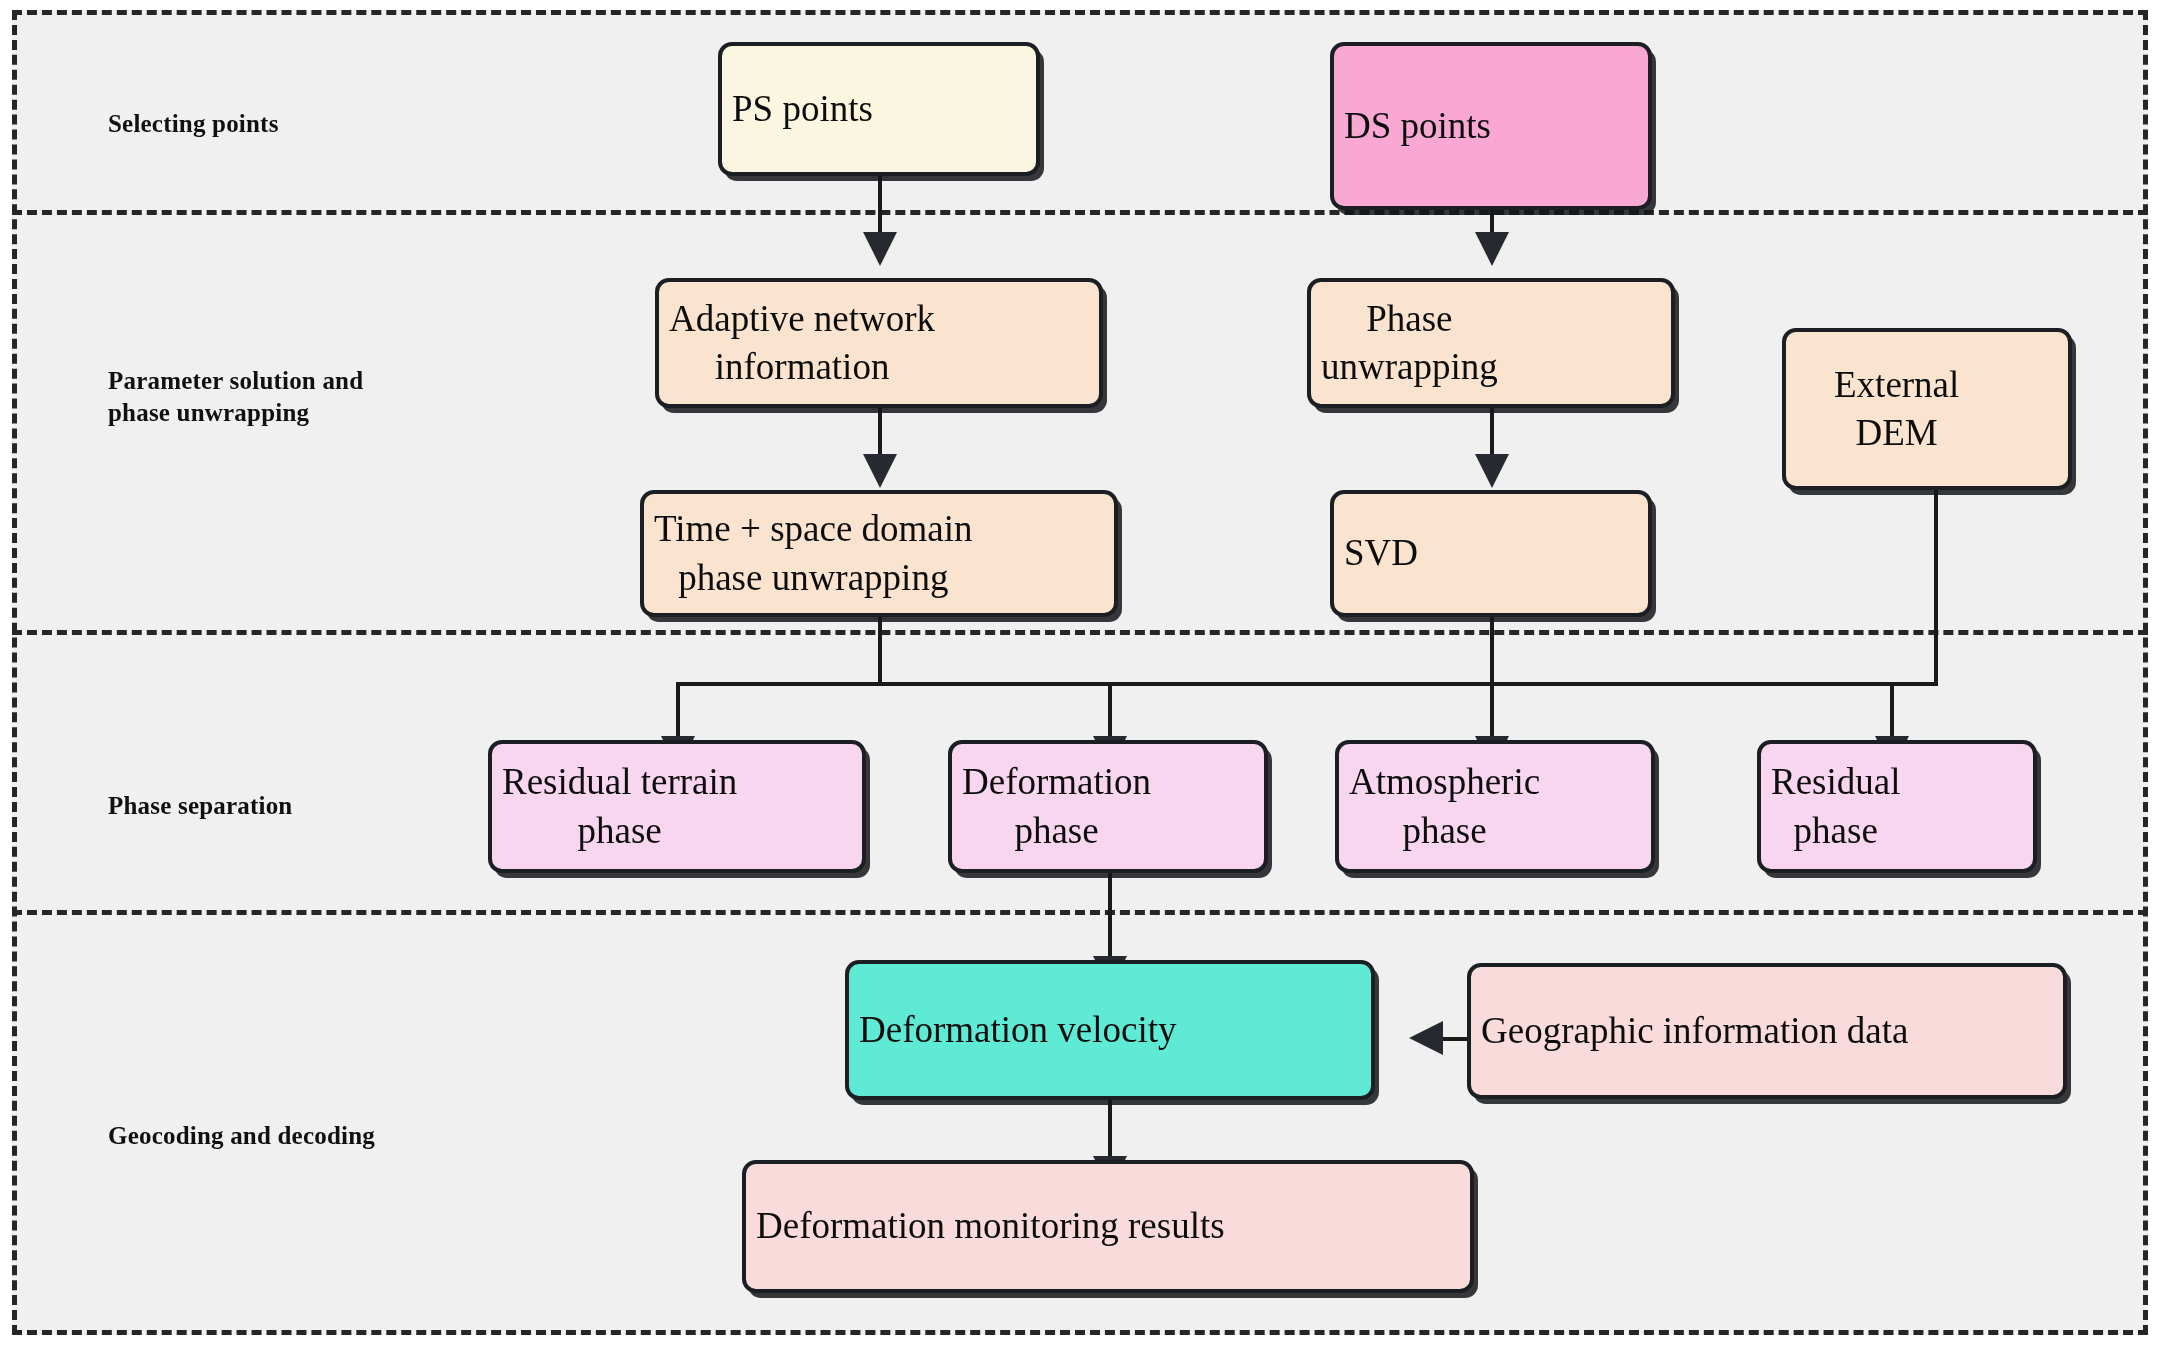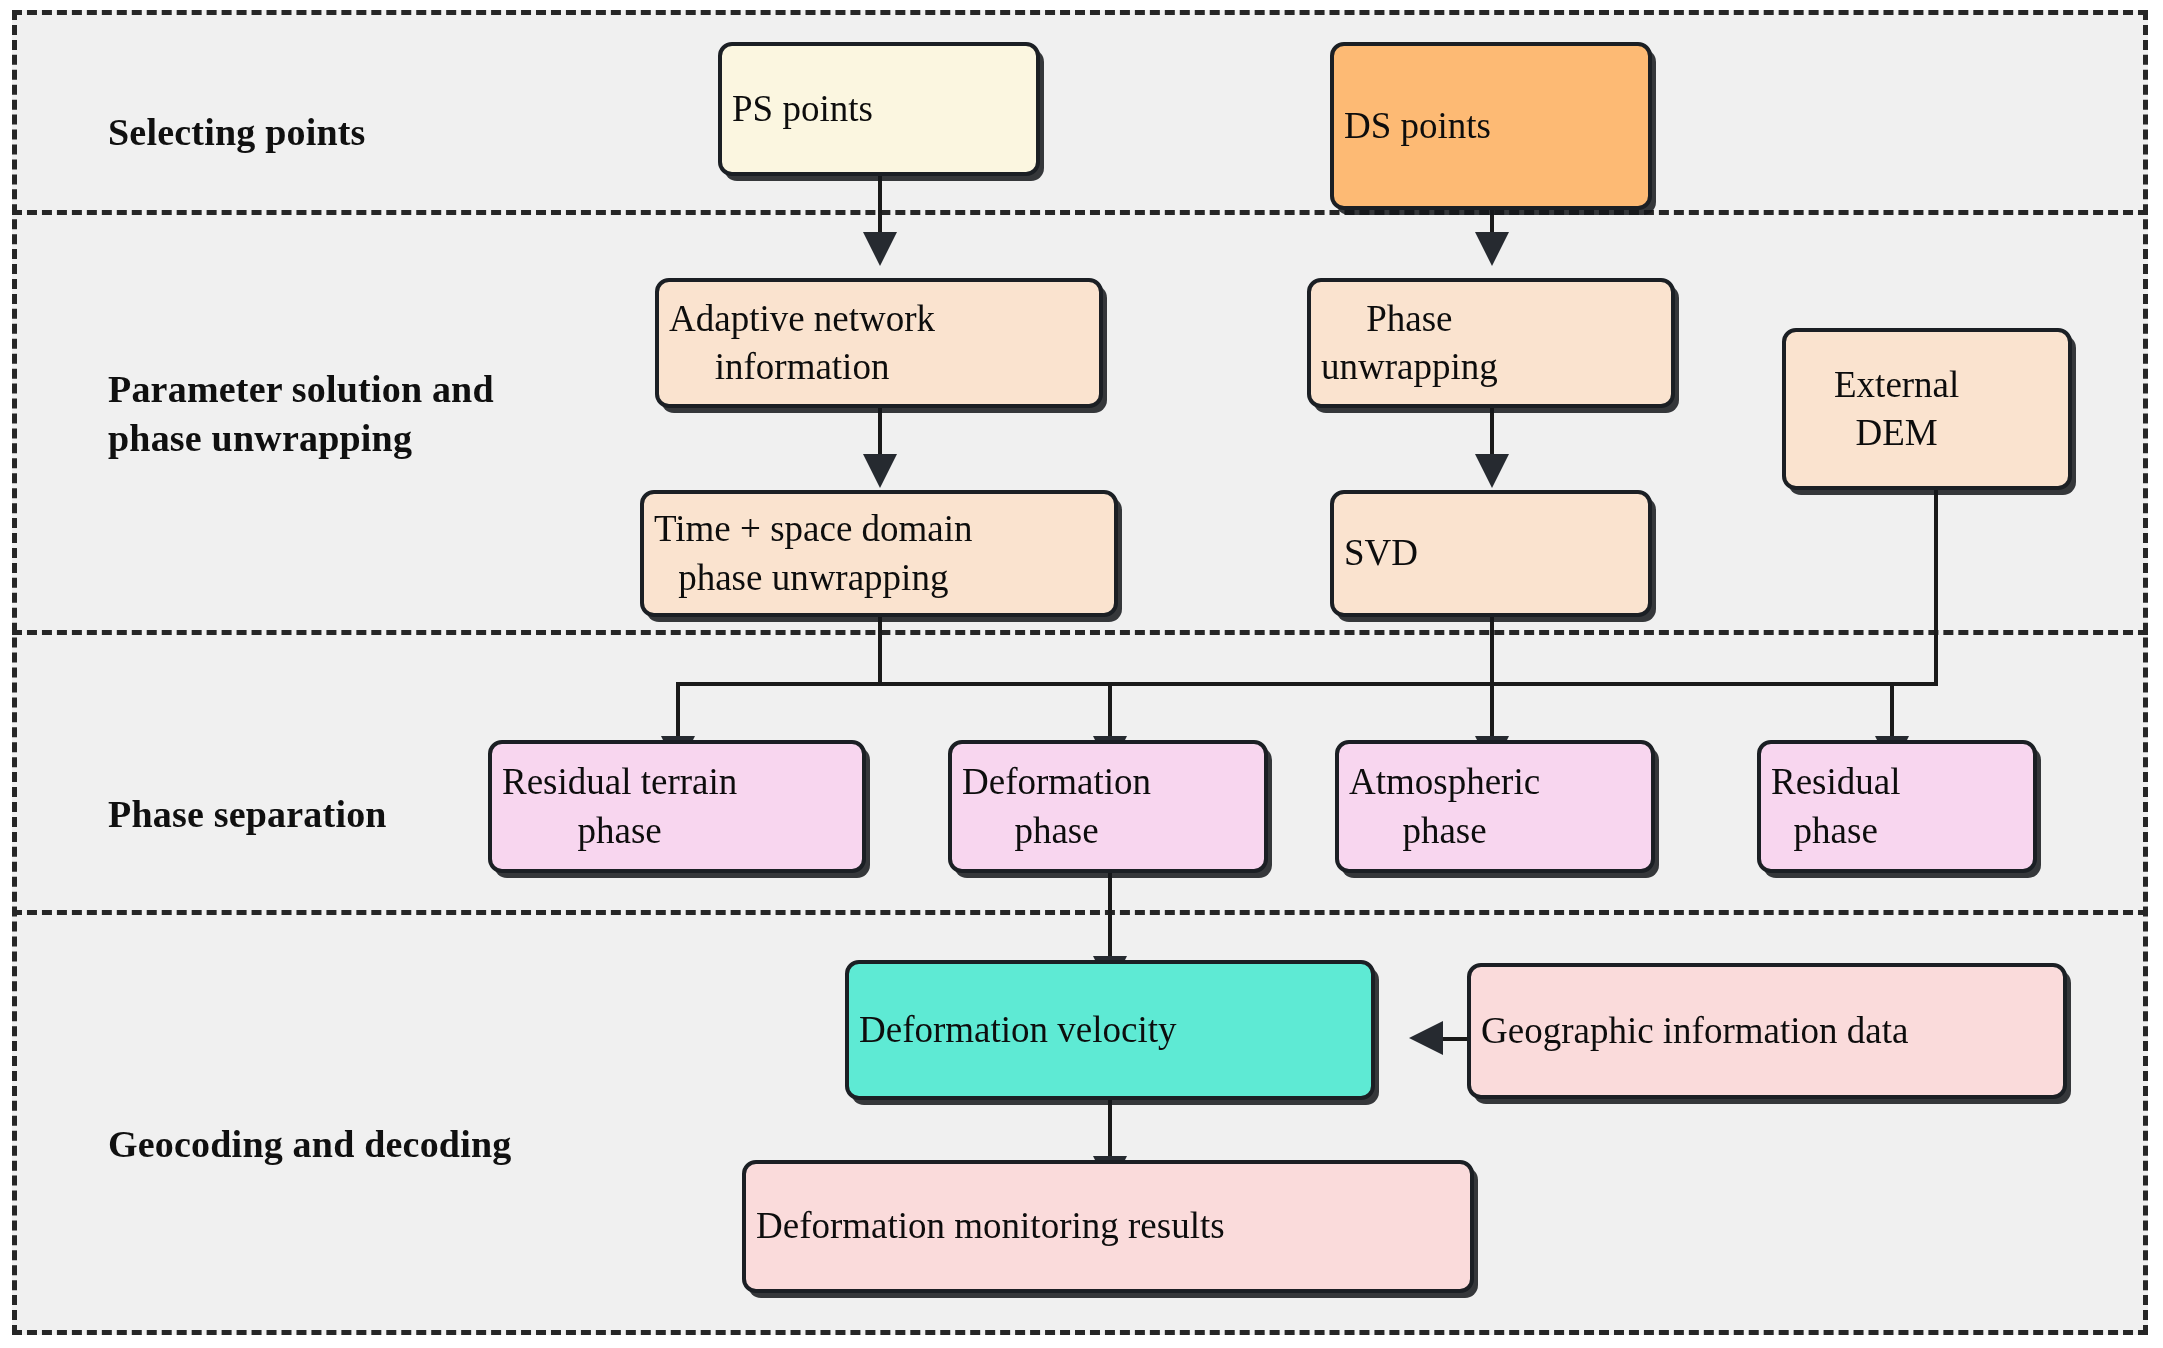--- a/index.html
+++ b/index.html
@@ -32,21 +32,21 @@
     left: 12px;
     width: 2136px;
     height: 0;
     border-top: 5px dashed #262626;
   }
   
   .row-label {
     position: absolute;
     font-weight: bold;
     color: #101010;
-    font-size: 38px;
+    font-size: 25px;
     line-height: 1.28;
     letter-spacing: 0.2px;
     text-align: left;
     white-space: pre-line;
   }
   
   .node {
     position: absolute;
     box-sizing: border-box;
     border: 4px solid #1b1f24;
@@ -147,21 +147,21 @@
   <div class="hline" style="left:1443px; top:1037px; width:124px;"></div>
   <div class="arrowhead-left" style="left:1409px; top:1021px;"></div>
 
   <div class="vline" style="left:1108px; top:1100px; height:60px;"></div>
   <div class="arrowhead-down" style="left:1093px; top:1156px;"></div>
 
   <div class="node" style="left:718px; top:42px; width:322px; height:134px; background:#fbf6e0;">
     <span>PS points</span>
   </div>
 
-  <div class="node" style="left:1330px; top:42px; width:322px; height:168px; background:#fdba74;">
+  <div class="node" style="left:1330px; top:42px; width:322px; height:168px; background:#f9a8d4;">
     <span>DS points</span>
   </div>
 
   <div class="node" style="left:655px; top:278px; width:448px; height:130px; background:#fae3cf;">
     <span>Adaptive network
 information</span>
   </div>
 
   <div class="node" style="left:1307px; top:278px; width:368px; height:130px; background:#fae3cf;">
     <span>Phase

